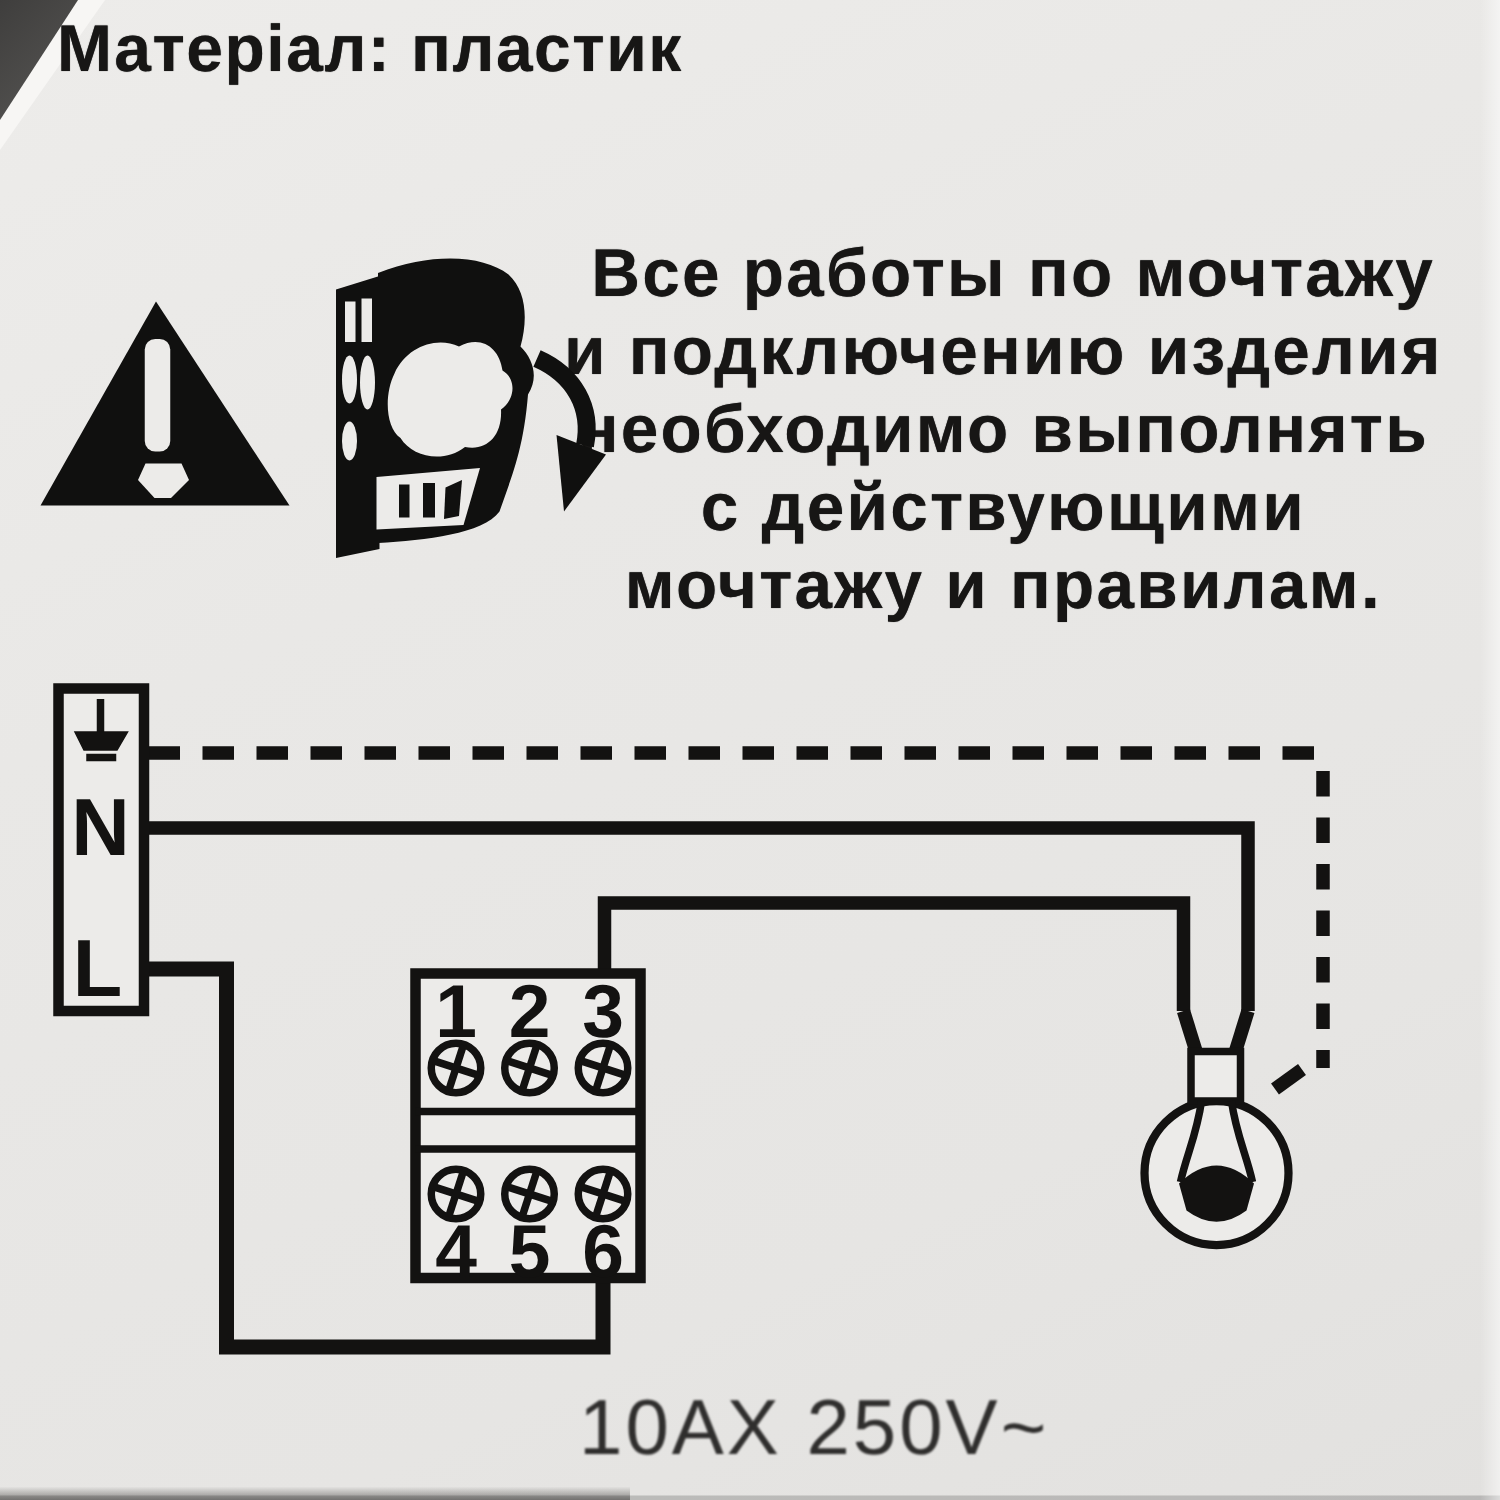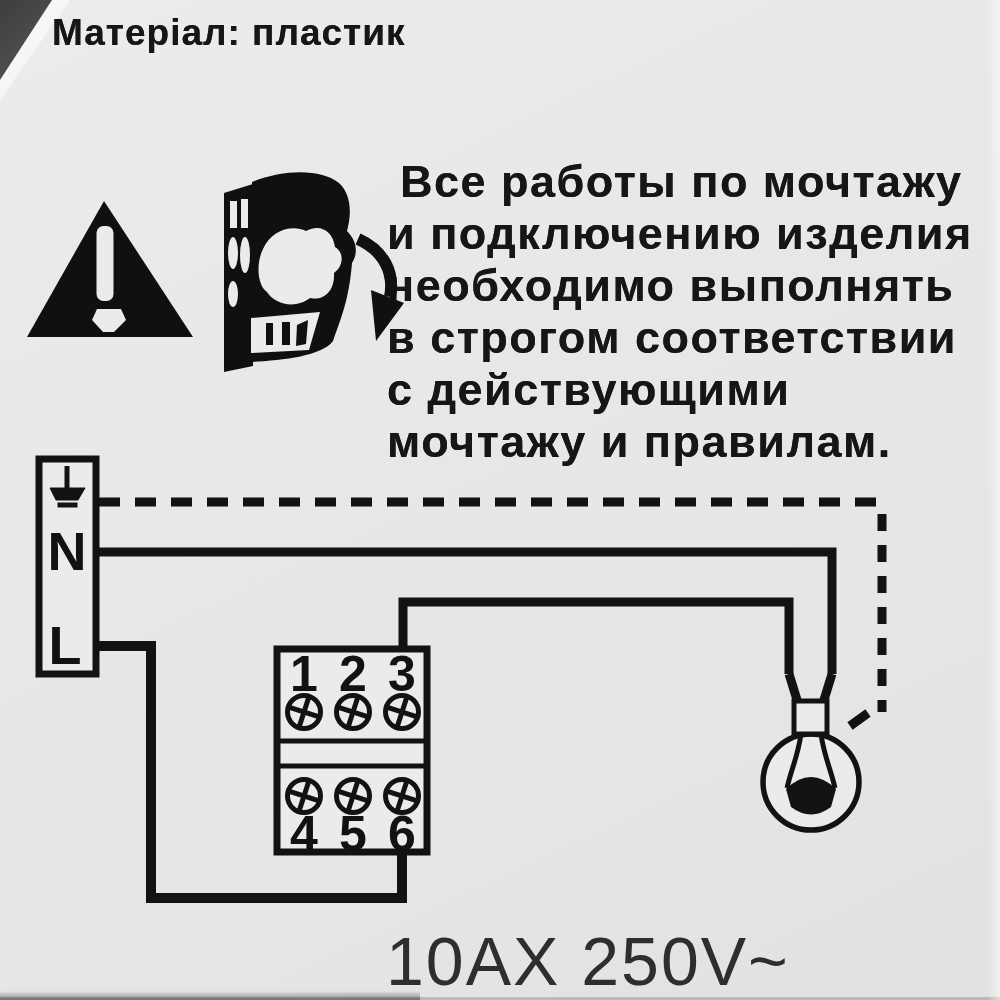--- a/index.html
+++ b/index.html
@@ -5,24 +5,24 @@
   html,body { margin:0; padding:0; background:#cfcfcf; }
   .stage {
     position:relative; width:1000px; height:1000px; overflow:hidden;
     background:linear-gradient(155deg,#edecea 0%, #e9e8e6 35%, #e6e5e3 75%, #e2e1df 100%);
     font-family:"Liberation Sans", sans-serif;
   }
   
   .ink-svg { position:absolute; inset:0; filter:blur(0.5px) contrast(1.04); }
   .txt { position:absolute; color:#171615; font-weight:bold; filter:blur(0.4px);
          text-shadow:0 0 0.6px rgba(20,20,20,.85); white-space:nowrap; }
-  .header { left:38px; top:10px; font-size:37px; line-height:46px; letter-spacing:1px;margin-left:14px; }
-  .warnpar { left:387px; top:156px; font-size:45px; line-height:52px; letter-spacing:1.5px; }
+  .header { left:38px; top:10px; font-size:44px; line-height:46px; letter-spacing:1px; }
+  .warnpar { left:376px; top:156px; font-size:45px; line-height:52px; letter-spacing:1.5px;text-align:center; }
   .warnpar div:first-child { padding-left:13px; }
-  .rating { left:386px; top:922px; font-size:68px; font-weight:400; letter-spacing:2px;
+  .rating { left:386px; top:922px; font-size:52px; font-weight:400; letter-spacing:2px;
             color:#2f2e2d; filter:blur(0.55px); text-shadow:none; }
   
   .corner-light { position:absolute; left:0; top:0; width:70px; height:100px;
     background:#f7f6f4; clip-path:polygon(0 0,70px 0,0 100px); }
   .corner-dark { position:absolute; left:0; top:0; width:52px; height:80px;
     background:linear-gradient(135deg,#3f3e3d,#585755); clip-path:polygon(0 0,52px 0,0 80px); }
   .bottom-shade { position:absolute; left:0; bottom:0; width:420px; height:9px;
     background:linear-gradient(to bottom, rgba(60,58,56,0) 0%, rgba(60,58,56,.55) 100%); }
   .bottom-line { position:absolute; left:0; bottom:0; width:100%; height:3px;
     background:rgba(40,40,40,.22); }
@@ -39,21 +39,20 @@
   <div class="corner-dark"></div>
 
   <div class="txt header">
     <div>Матеріал: пластик</div>
   </div>
 
   <div class="txt warnpar">
     <div>Все работы по мочтажу</div>
     <div>и подключению изделия</div>
     <div>необходимо выполнять</div>
-    <div>в строгом соответствии</div>
     <div>с действующими</div>
     <div>мочтажу и правилам.</div>
   </div>
 
   <svg class="ink-svg" viewBox="0 0 1000 1000">
 
     <g>
       <path d="M104,201 L193,337 L27,337 Z" fill="#141413"></path>
       <rect x="96.5" y="226" width="17" height="75" rx="7" fill="#e8e7e5"></rect>
       <path d="M97,309 L121,309 L126,320 L114,332 L103,332 L92,320 Z" fill="#e8e7e5"></path>

